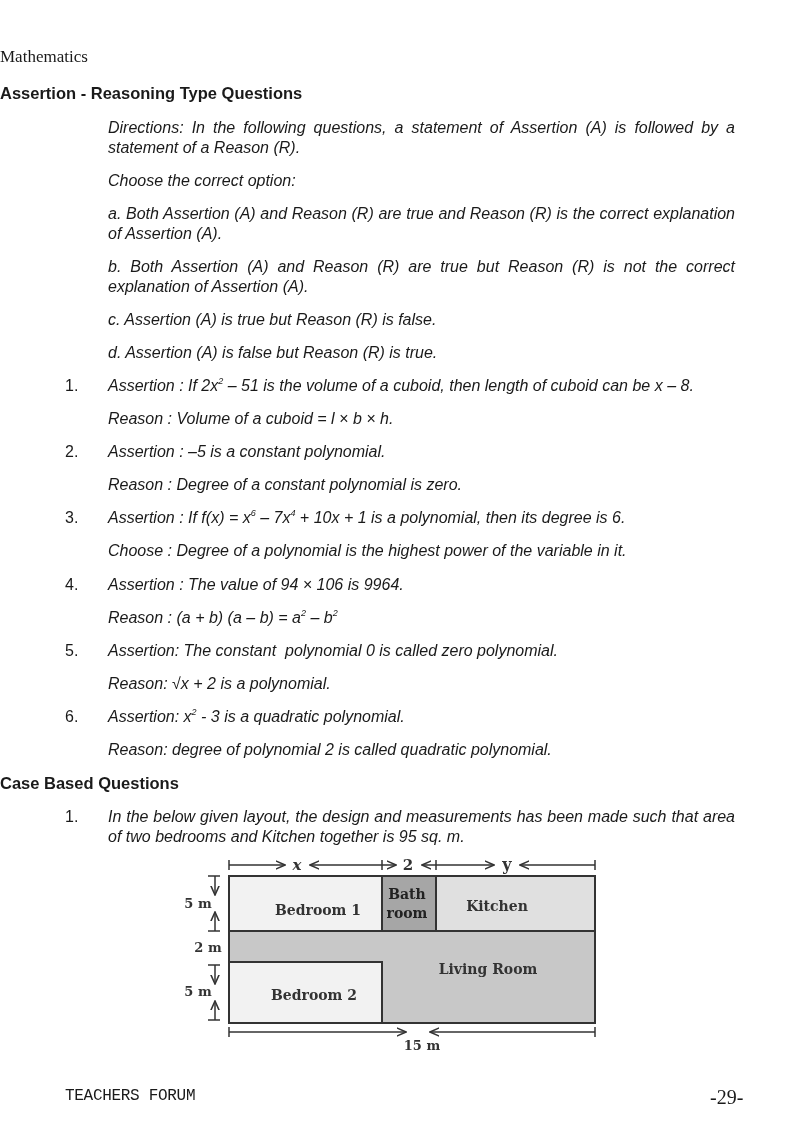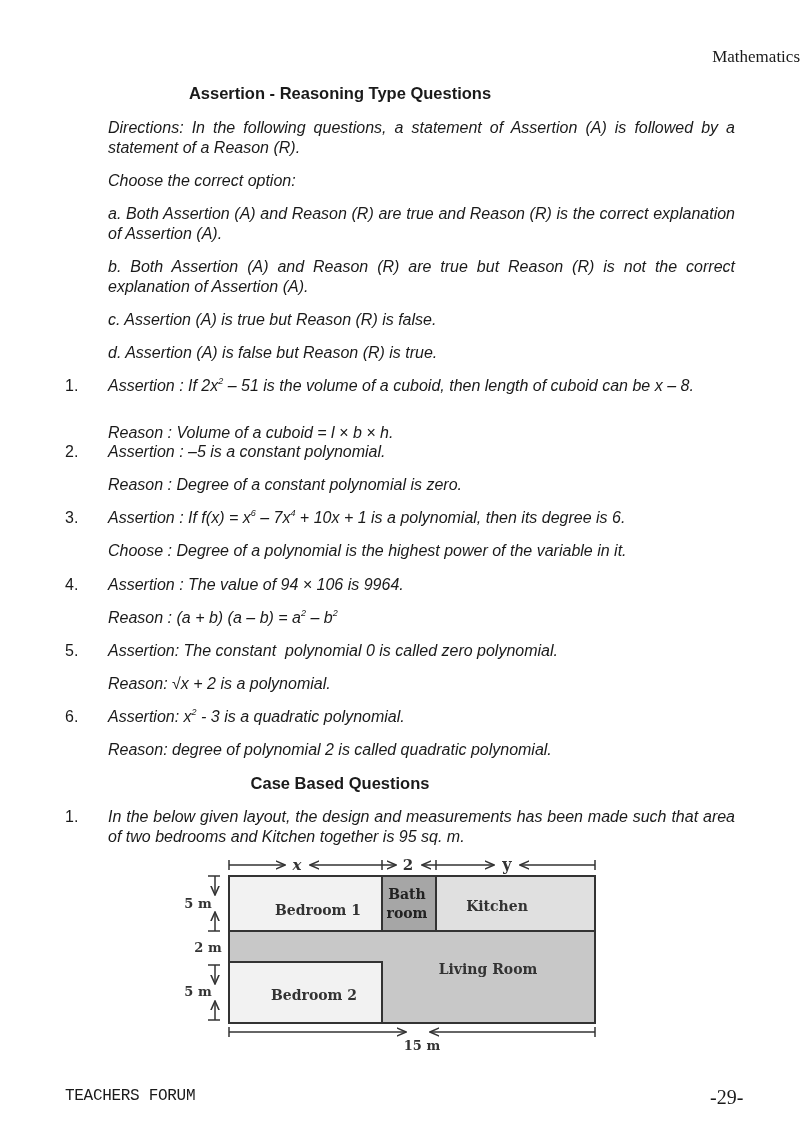--- a/index.html
+++ b/index.html
@@ -1,21 +1,21 @@
 <!DOCTYPE html>
 <html><head>
 <meta charset="utf-8">
 <style>
   html, body { margin:0; padding:0; background:#ffffff; }
   body { width:800px; height:1146px; position:relative; overflow:hidden; color:#1a1a1a;
          font-family:"Liberation Sans", sans-serif; font-size:16px; }
   .abs { position:absolute; }
-  .header { top:47px; left:0; width:800px; text-align:right;
+  .header { top:47px; left:0; width:800px; text-align:left;
             font-family:"Liberation Serif", serif; font-size:17px; }
-  .title { left:0; width:680px; text-align:center; font-weight:bold; font-size:16.5px; }
+  .title { left:0; width:680px; font-weight:bold; font-size:16.5px; }
   .para { left:108px; width:627px; text-align:justify; line-height:20px; font-size:16px;font-style:italic; }
   .num { left:65px; font-size:16px; line-height:20px; }
   sup { font-size:9px; vertical-align:7px; line-height:0; }
   .footer-left { left:65px; top:1087px; font-size:16px; letter-spacing:-0.3px;font-family:Liberation Mono, monospace; }
   .footer-right { left:710px; top:1086px; font-family:"Liberation Serif", serif; font-size:20px; }
   svg text { font-family:"DejaVu Serif", serif; font-weight:bold; }
 </style>
 </head>
 <body>
 
@@ -25,21 +25,21 @@
 
 <div class="abs para" style="top:118px">Directions: In the following questions, a statement of Assertion (A) is followed by a statement of a Reason (R).</div>
 <div class="abs para" style="top:171px">Choose the correct option:</div>
 <div class="abs para" style="top:204px">a. Both Assertion (A) and Reason (R) are true and Reason (R) is the correct explanation of Assertion (A).</div>
 <div class="abs para" style="top:257px">b. Both Assertion (A) and Reason (R) are true but Reason (R) is not the correct explanation of Assertion (A).</div>
 <div class="abs para" style="top:310px">c. Assertion (A) is true but Reason (R) is false.</div>
 <div class="abs para" style="top:343px">d. Assertion (A) is false but Reason (R) is true.</div>
 
 <div class="abs num" style="top:376px">1.</div>
 <div class="abs para" style="top:376px"><span>Assertion : If 2x</span><sup>2</sup><span> – 51 is the volume of a cuboid, then length of cuboid can be x – 8.</span></div>
-<div class="abs para" style="top:423px">Reason : Volume of a cuboid = l × b × h.</div>
+<div class="abs para" style="top:409px">Reason : Volume of a cuboid = l × b × h.</div>
 
 <div class="abs num" style="top:442px">2.</div>
 <div class="abs para" style="top:442px">Assertion : –5 is a constant polynomial.</div>
 <div class="abs para" style="top:475px">Reason : Degree of a constant polynomial is zero.</div>
 
 <div class="abs num" style="top:508px">3.</div>
 <div class="abs para" style="top:508px"><span>Assertion : If f(x) = x</span><sup>6</sup><span> – 7x</span><sup>4</sup><span> + 10x + 1 is a polynomial, then its degree is 6.</span></div>
 <div class="abs para" style="top:541px">Choose : Degree of a polynomial is the highest power of the variable in it.</div>
 
 <div class="abs num" style="top:575px">4.</div>

